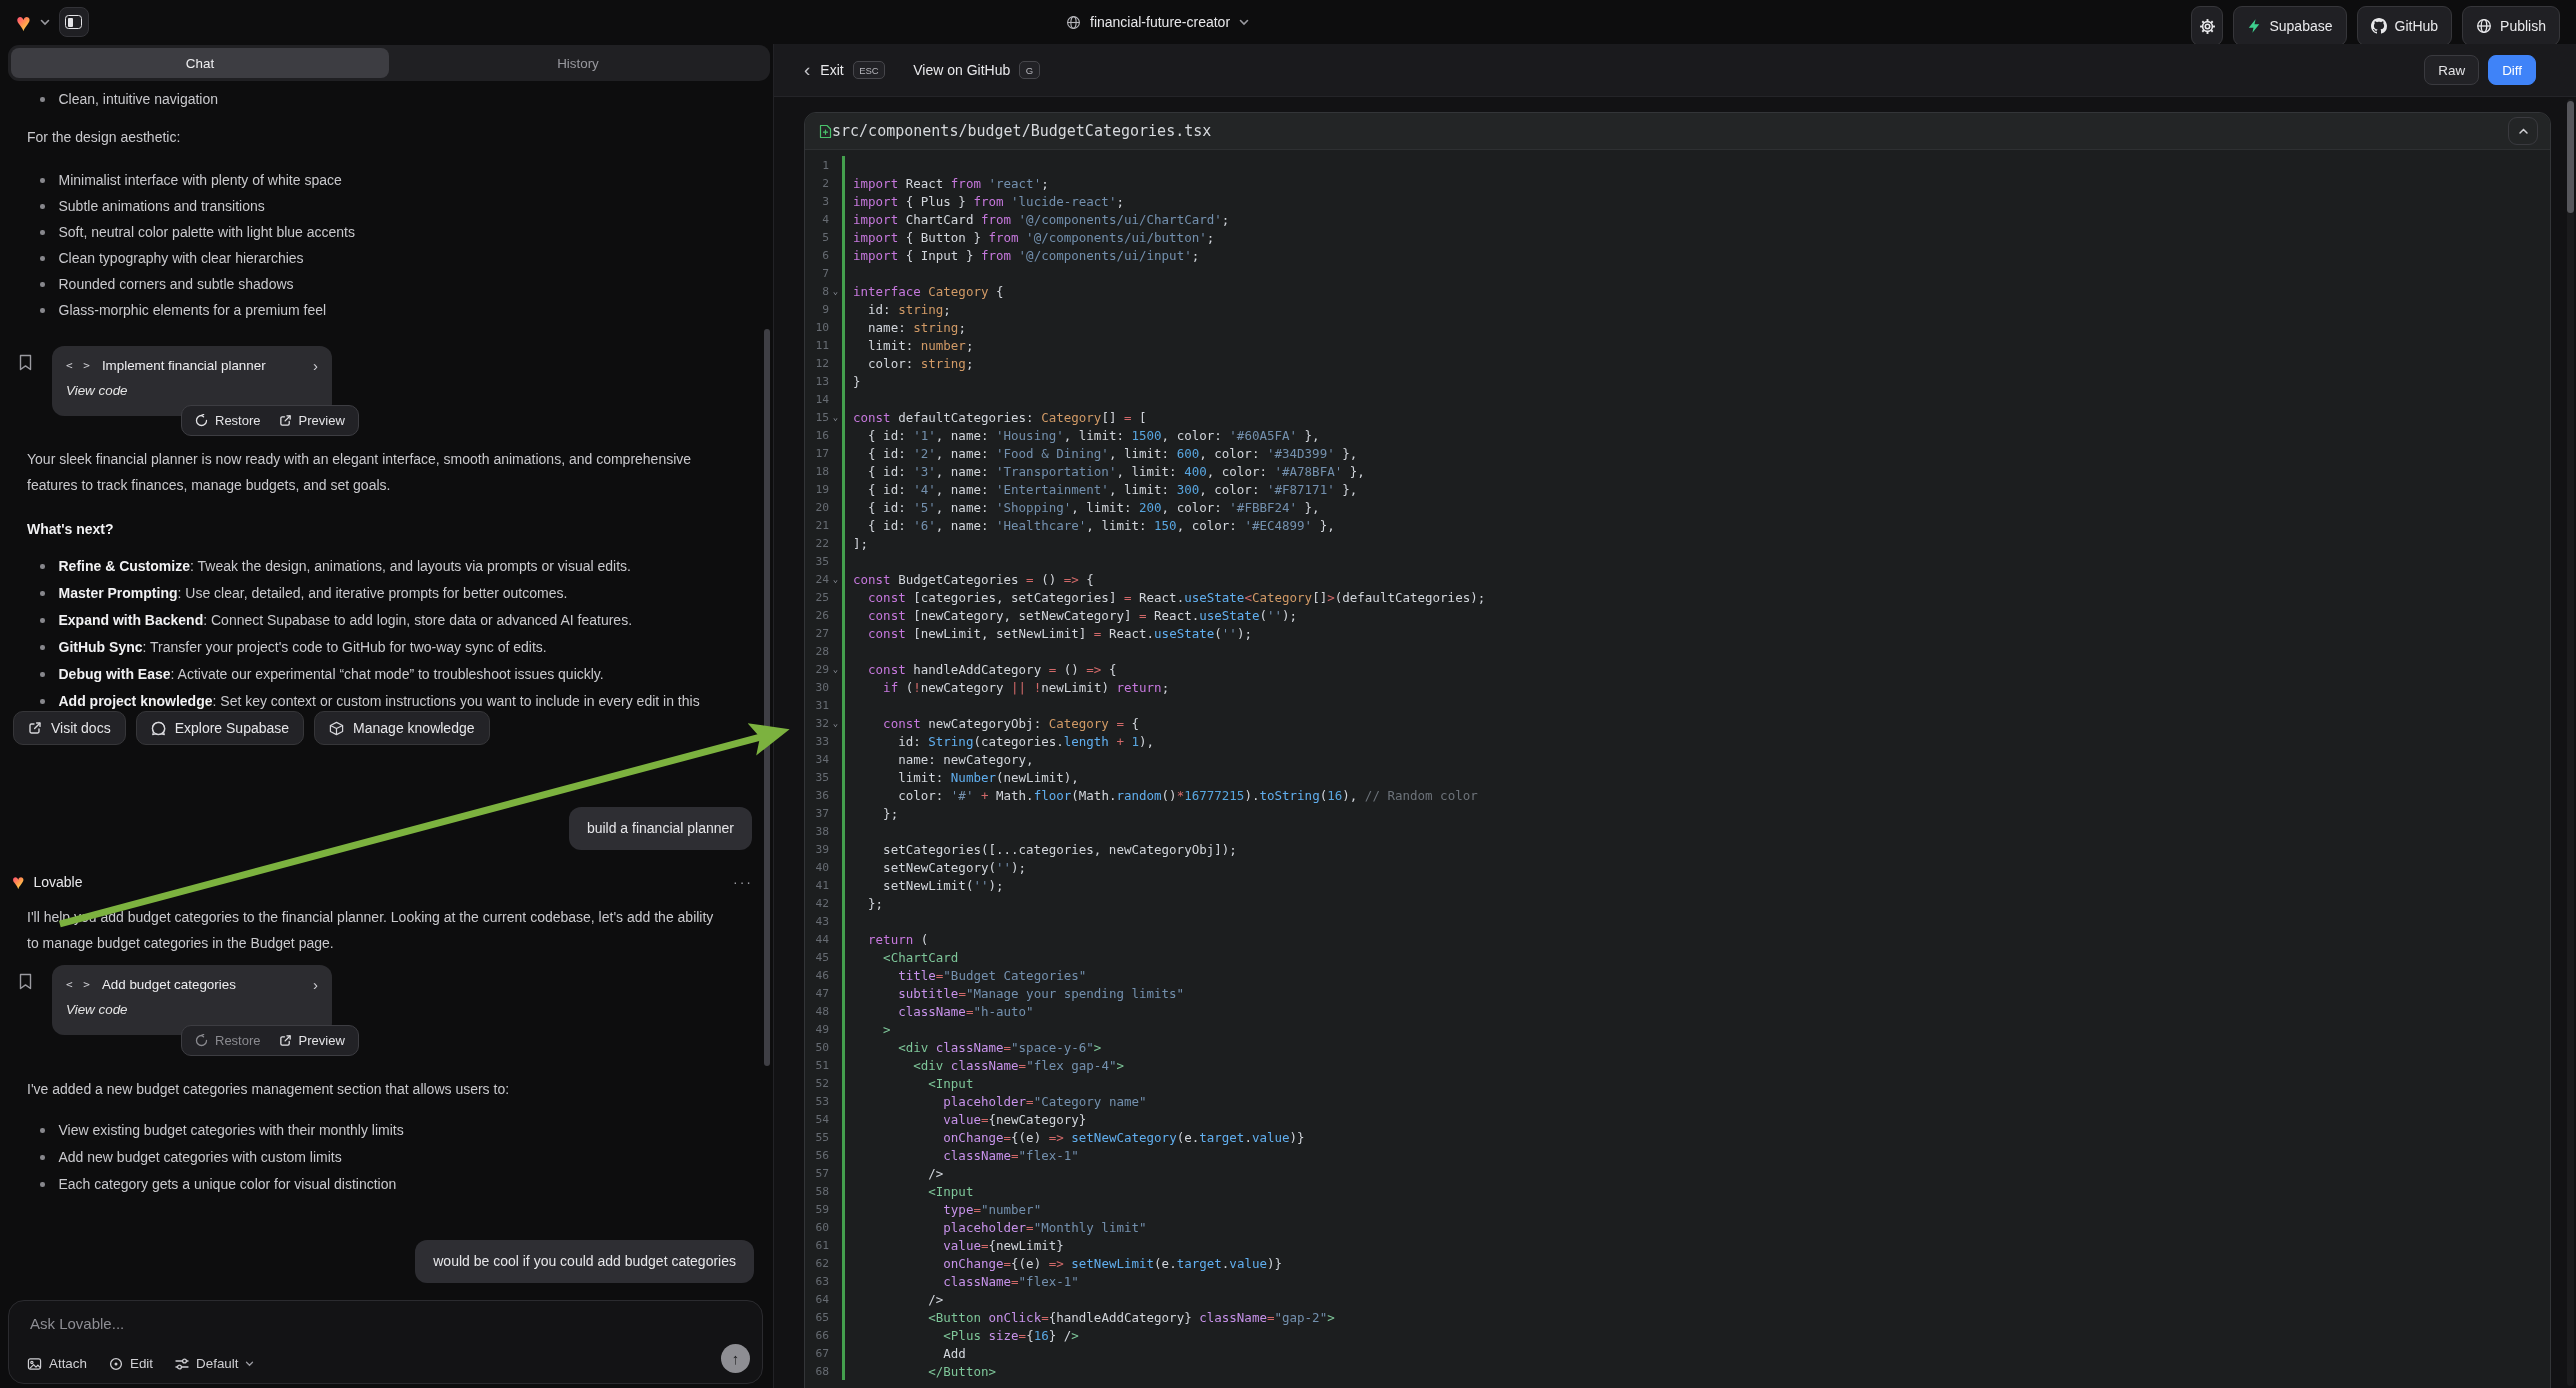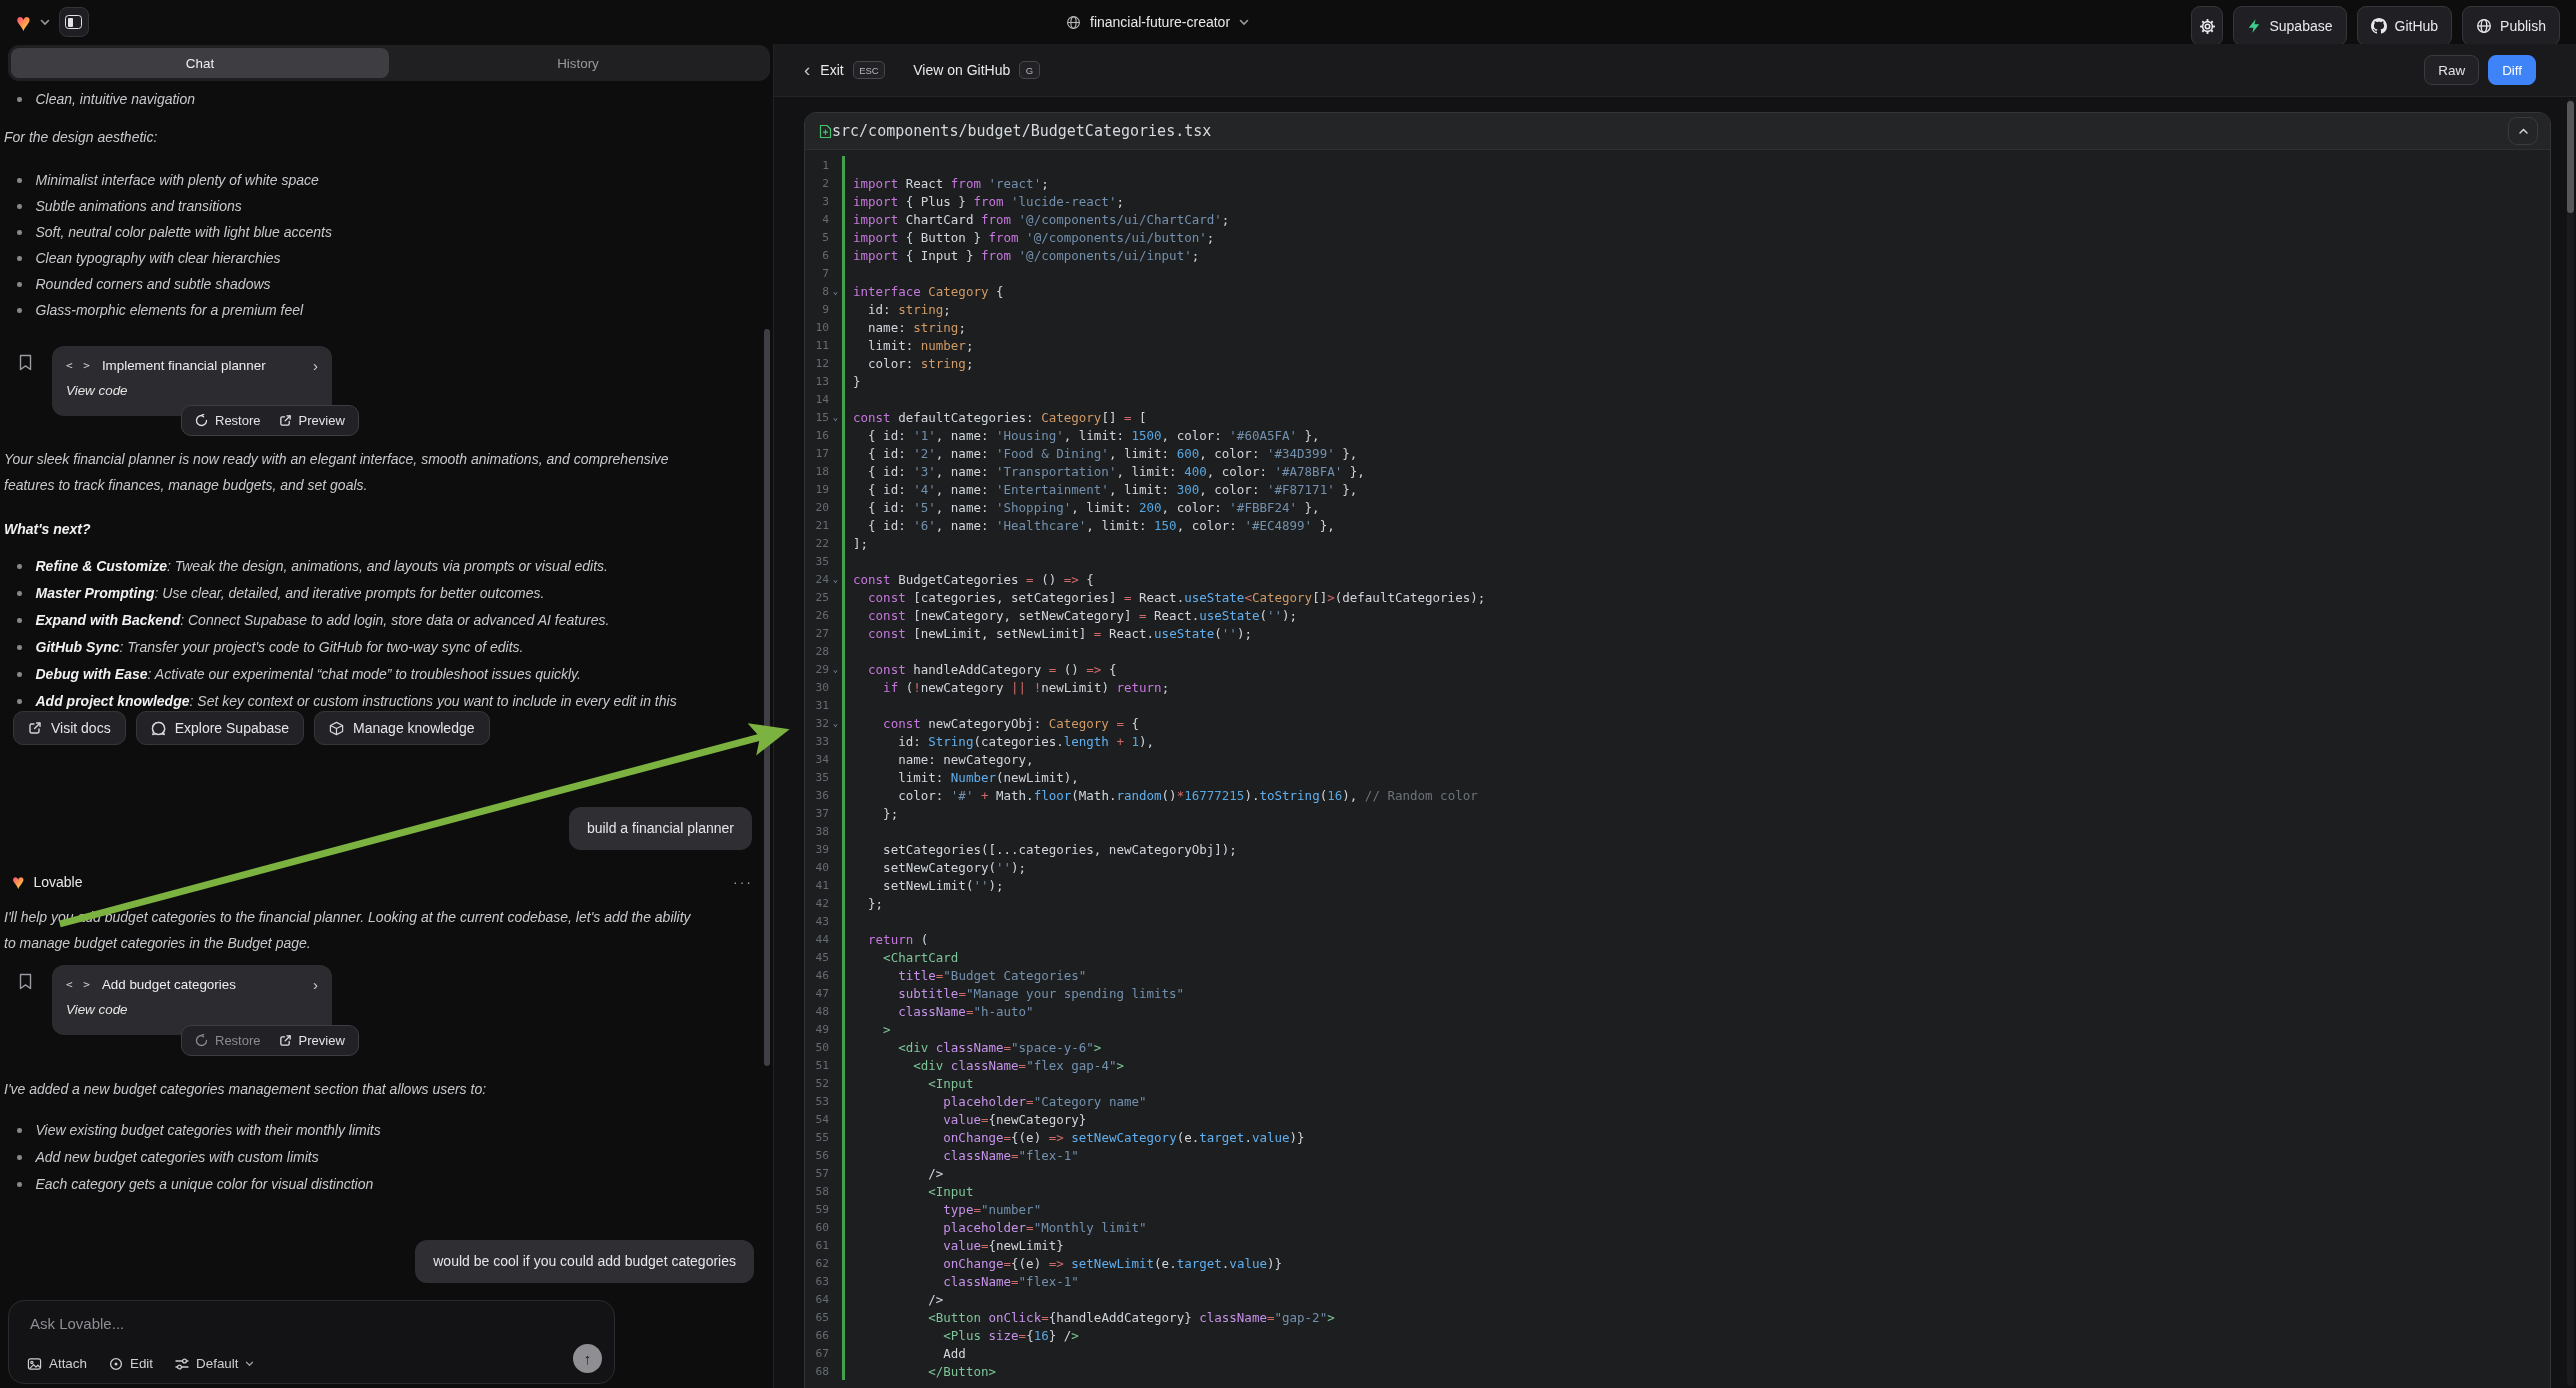--- a/index.html
+++ b/index.html
@@ -32,21 +32,21 @@
     background:#202024; border:1px solid #36363a; border-radius:9px; color:#e9e9ec; font-size:14px; cursor:pointer; }
   .icon-btn { width:32px; padding:0; justify-content:center; }
 
   
   .chat-panel { position:absolute; left:0; top:44px; width:773px; bottom:0; }
   .tabbar { position:absolute; left:8px; top:1px; width:762px; height:36px; background:#202023; border-radius:11px; display:flex; padding:3px; }
   .tab { flex:1; display:flex; align-items:center; justify-content:center; font-size:13.4px; color:#98989e; border-radius:8px; cursor:pointer; }
   .tab.active { background:#3d3d42; color:#f0f0f2; }
 
   .chat-text { font-size:14px; line-height:26px; color:#c9c9cd; }
-  .chat-block { position:absolute; left:4px; width:697px;font-style:italic; }
+  .chat-block { position:absolute; left:27px; width:697px; }
   .bullet-list .bullet { display:flex; gap:14px; min-height:26px; }
   .dot { width:4.5px; height:4.5px; border-radius:50%; background:#87878c; margin-top:11px; flex:none; margin-left:13px; }
   .bold-lead b { color:#f1f1f3; font-weight:700; }
   .heading-bold { font-size:14px; font-weight:700; color:#f1f1f3; line-height:26px; }
 
   .chat-card { position:absolute; left:52px; width:280px; height:70px; background:#2c2c30; border-radius:12px; padding:11px 14px; cursor:pointer; }
   .card-row1 { display:flex; align-items:center; gap:10px; }
   .code-glyph { font-family:"DejaVu Sans Mono", monospace; font-size:11px; color:#cfcfd4; letter-spacing:2px; }
   .card-title { font-size:13.4px; color:#ededf0; }
   .card-chevron { margin-left:auto; color:#cfcfd4; font-size:15px; }
@@ -64,21 +64,21 @@
 
   .user-bubble { position:absolute; background:#2e2e33; border-radius:12px; padding:10px 18px; font-size:14px; color:#e6e6e9; line-height:23px; }
 
   .lovable-row { position:absolute; left:12px; right:20px; display:flex; align-items:center; gap:9px; }
   .lovable-name { font-size:14px; color:#e9e9ec; }
   .more-dots { margin-left:auto; color:#9a9aa0; letter-spacing:2px; font-size:14px; cursor:pointer; }
 
   .chat-scrollbar { position:absolute; right:3px; top:285px; width:6px; height:737px; background:#3f3f45; border-radius:3px; }
 
   
-  .ask-box { position:absolute; left:8px; top:1256px; width:607px; height:84px; background:#131315; border:1px solid #2b2b2f; border-radius:16px;text-align:right; }
+  .ask-box { position:absolute; left:8px; top:1256px; width:755px; height:84px; background:#131315; border:1px solid #2b2b2f; border-radius:16px;text-align:right; }
   .ask-placeholder { position:absolute; left:21px; top:14px; font-size:15px; color:#8e8e94; }
   .ask-tools { position:absolute; left:18px; bottom:12px; display:flex; align-items:center; gap:22px; font-size:13.4px; color:#cfcfd3; }
   .tool { display:inline-flex; align-items:center; gap:7px; cursor:pointer; }
   .send-btn { position:absolute; right:12px; bottom:10px; width:29px; height:29px; border-radius:50%; background:#8e8e93;
     display:flex; align-items:center; justify-content:center; color:#1f1f22; font-size:15px; font-weight:bold; cursor:pointer; }
 
   
   .right-panel { position:absolute; left:773px; top:44px; right:0; bottom:0; background:#121214; border-left:1px solid #222226; }
   .view-header { position:absolute; left:0; right:0; top:0; height:53px; background:#1a1a1d; border-bottom:1px solid #242428;
     display:flex; align-items:center; padding-left:30px; }

